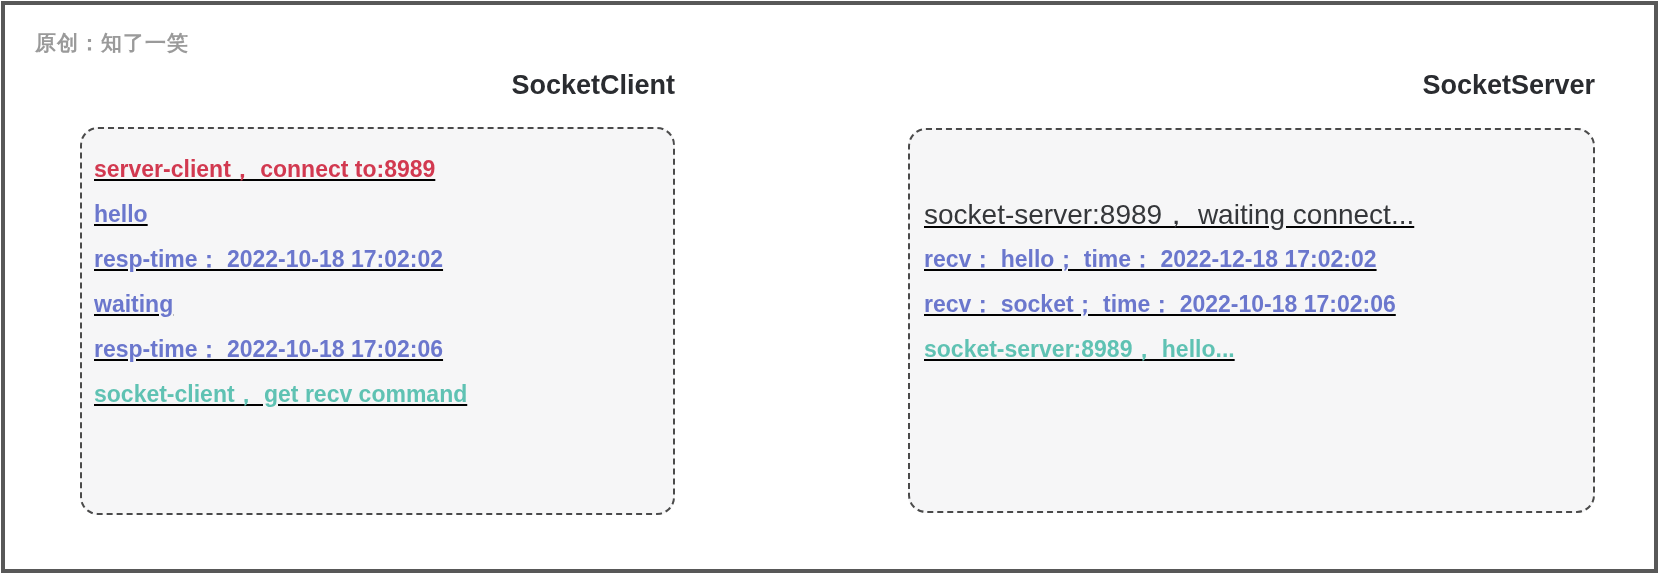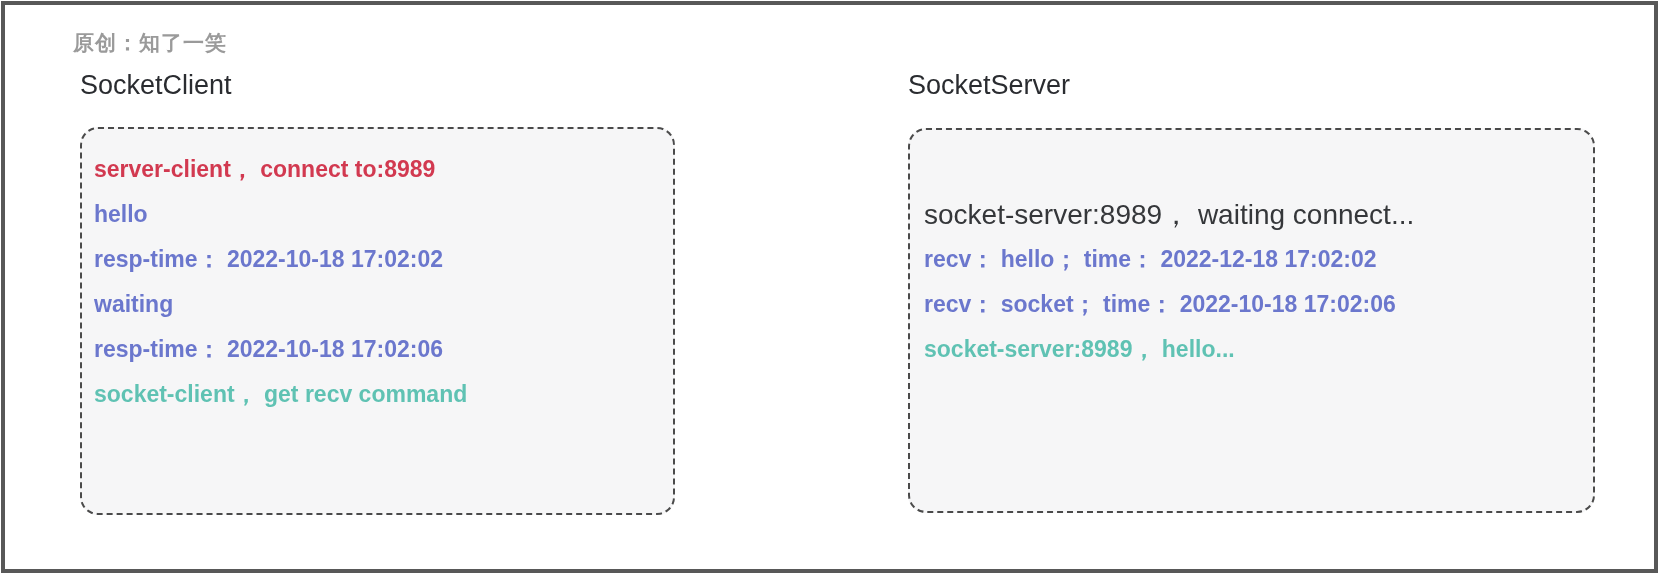--- a/index.html
+++ b/index.html
@@ -8,32 +8,31 @@
     font-family:"Liberation Sans","DejaVu Sans",sans-serif;
   }
   .frame{
     position:absolute;left:1px;top:1px;width:1657px;height:572px;
     box-sizing:border-box;border:4px solid #585858;background:#ffffff;
   }
   .watermark{
     position:absolute;left:30px;top:24px;
     font-size:21px;font-weight:700;color:#9a9a9a;letter-spacing:1px;
     white-space:nowrap;
-    margin-left:38px;
   }
   .panel-title{
-    position:absolute;text-align:left;
-    font-size:27px;font-weight:400;color:#2a2c30;line-height:32px;
+    position:absolute;text-align:right;
+    font-size:27px;font-weight:700;color:#2a2c30;line-height:32px;
     white-space:nowrap;
   }
   .panel-title.client{left:75px;top:64px;width:595px;}
   .panel-title.server{left:903px;top:64px;width:687px;}
   .console-box{
     position:absolute;box-sizing:border-box;
-    background:#f6f6f7;border:2px dashed #4a4a4a;border-radius:18px;
+    background:#f6f6f7;border:2px dashed #4a4a4a;border-radius:18px;text-decoration:underline;
   }
   .console-box.client{left:75px;top:122px;width:595px;height:388px;padding:18px 18px 0 12px;}
   .console-box.server{left:903px;top:123px;width:687px;height:385px;padding:62px 18px 0 14px;}
   .log-line{
     height:45px;line-height:45px;font-size:23px;font-weight:700;
     white-space:nowrap;overflow:hidden;
   }
   .log-line[data-color="red"]{color:var(--c-red,#d23950);}
   .log-line[data-color="blue"]{color:var(--c-blue,#6b77cd);}
   .log-line[data-color="teal"]{color:var(--c-teal,#5fc2b3);}

